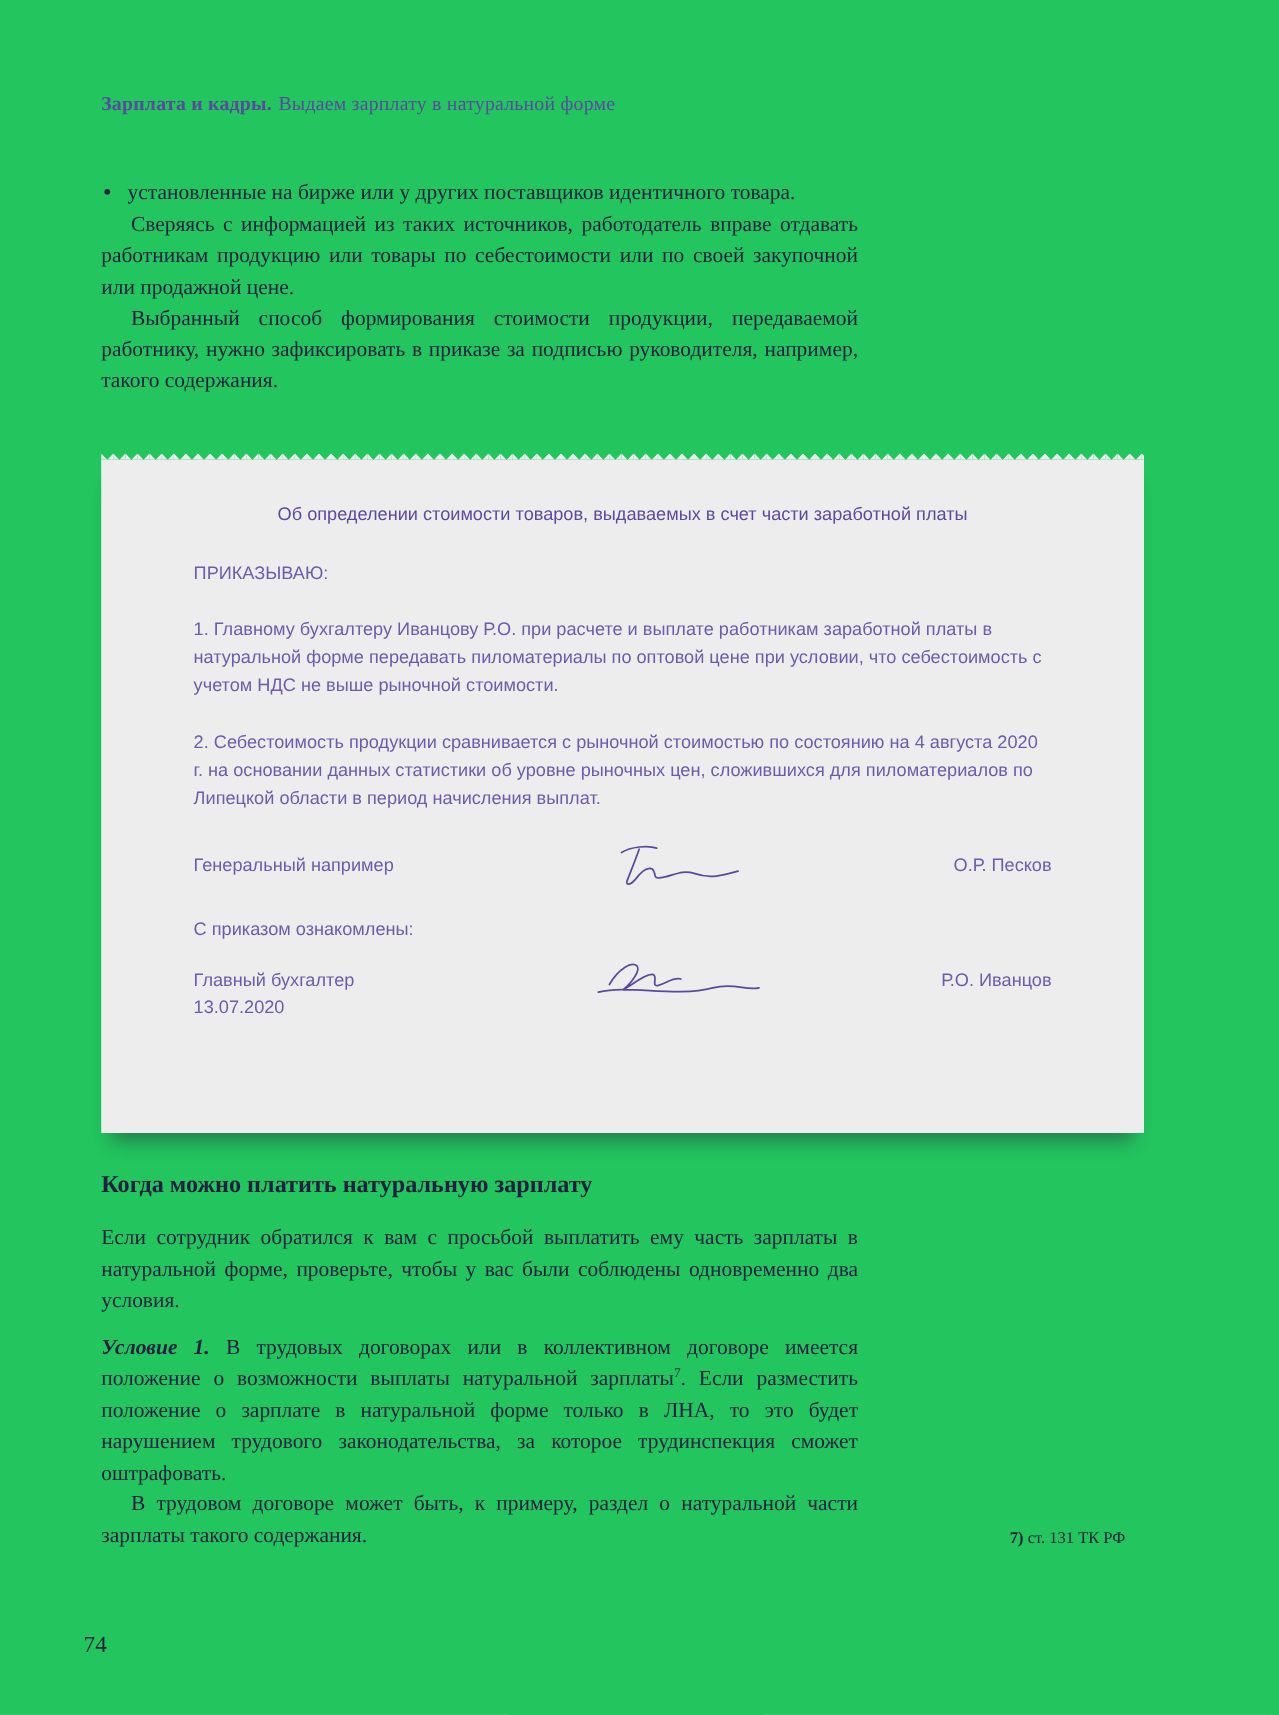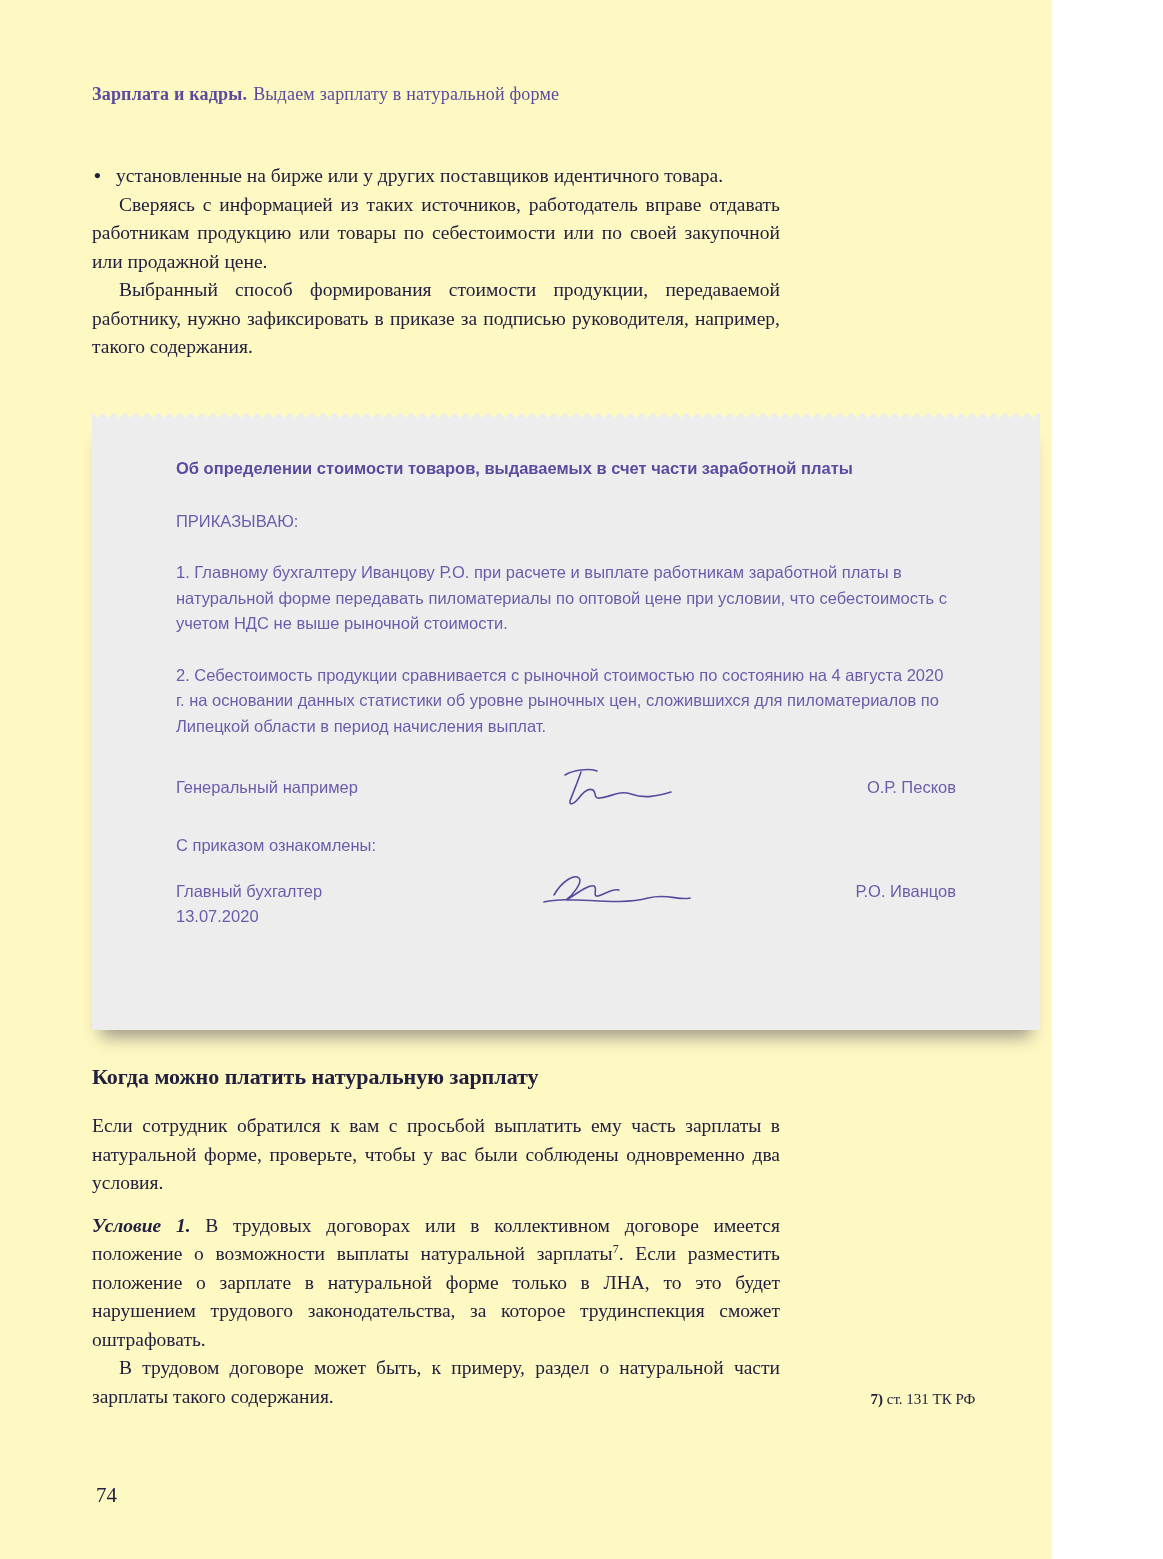--- a/index.html
+++ b/index.html
@@ -1,20 +1,20 @@
 <!DOCTYPE html>
 <html lang="ru"><head>
 <meta charset="utf-8">
 <style>
   * { margin:0; padding:0; box-sizing:border-box; }
   html,body { background:#ffffff; }
   .page {
     position:relative;
-    width:1052px; height:1559px;
-    background:#fef9c3;
+    width:1163px; height:1559px;
+    background:#22c55e;
     font-family:"Liberation Serif", serif;
     color:#22203f;
     overflow:hidden;
   }
 
   
   .runhead {
     position:absolute; left:92px; top:84px;
     font-size:18px; color:#5a4a9e; letter-spacing:.2px;
   }
@@ -45,21 +45,21 @@
   .order-box::before { 
     content:""; position:absolute; top:-8px; left:0; width:100%; height:8px;
     background:
       linear-gradient(45deg, #ededed 4px, transparent 0),
       linear-gradient(-45deg, #ededed 4px, transparent 0);
     background-size:11px 8px;
     background-repeat:repeat-x;
     background-position:0 100%;
   }
   .order-title {
-    font-weight:bold; color:#5d4a9e;
+    text-align:center; font-weight:normal; color:#5d4a9e;
     font-size:16.5px; margin-bottom:27px;
   }
   .order-p { margin-bottom:26px; }
   .sig-row { display:flex; align-items:flex-start; margin-top:4px; }
   .sig-label { width:300px; padding-top:10px; }
   .sig-art { flex:1; display:flex; justify-content:center; }
   .sig-name { width:200px; text-align:right; padding-top:10px; }
   .ack { margin:22px 0 10px 0; }
   .sig-date { margin-top:0; }
 
@@ -72,27 +72,27 @@
     font-size:22px; line-height:30px; font-weight:bold;
     color:#22203f; margin-bottom:20px; text-align:left;
   }
   .section .gap { margin-bottom:14px; }
   .cond-label { font-weight:bold; font-style:italic; }
   sup { font-size:12px; line-height:0; }
 
   
   .sidenote {
     position:absolute; left:823px; top:1389px; width:200px;
-    font-size:15px; line-height:20px; color:#22203f; text-align:center;
+    font-size:15px; line-height:20px; color:#22203f; text-align:right;
   }
   .sidenote .marker { font-weight:bold; }
 
   
   .pagenum {
-    position:absolute; left:96px; top:1483px;
+    position:absolute; left:76px; top:1483px;
     font-size:21px; color:#22203f;
   }
 </style>
 </head>
 <body>
 
 <div class="page">
 
   <div class="runhead">
     <span class="brand">Зарплата и кадры.</span><span class="subtitle">Выдаем зарплату в натуральной форме</span>

